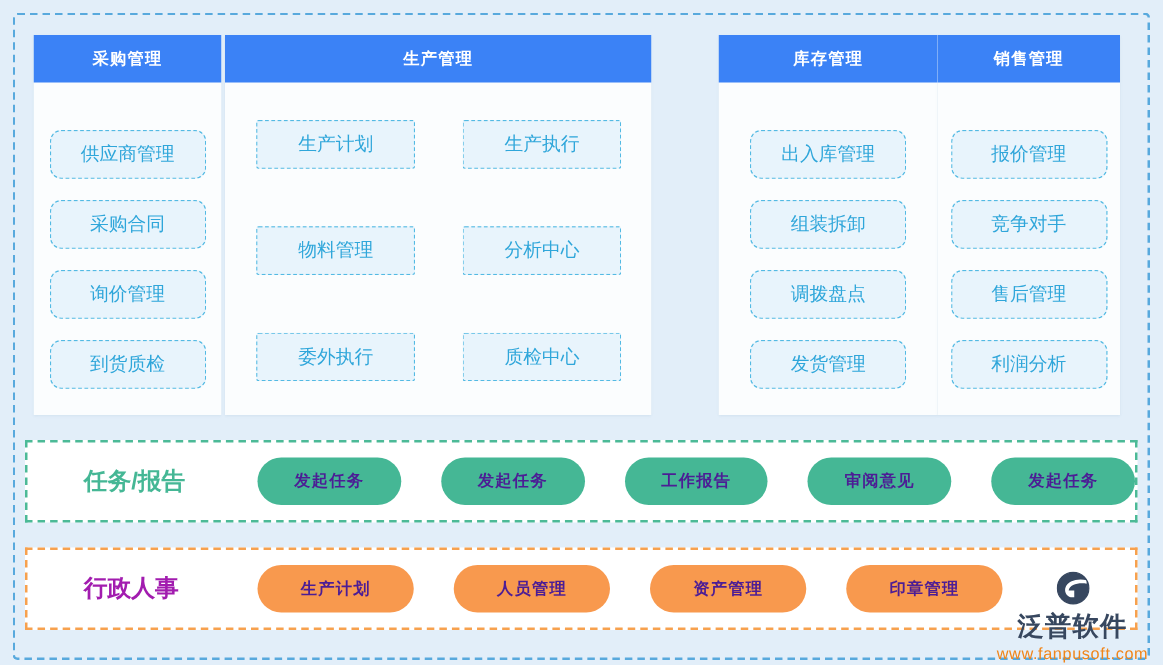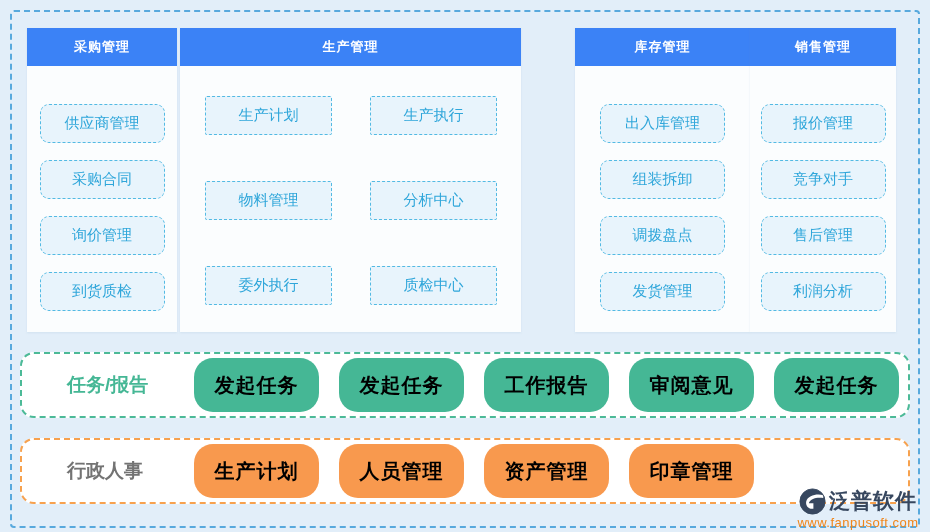--- a/index.html
+++ b/index.html
@@ -70,48 +70,48 @@
     width: 127px;
     border-radius: 2px;
   }
   
   .pill-row {
     position: absolute;
     left: 20px;
     width: 890px;
     height: 66px;
     background: #ffffff;
-    border-radius: 14px;
+    border-radius: 0;
     display: flex;
     align-items: center;
     padding-left: 45px;
-    gap: 20px;
+    gap: 32px;
   }
   .row-tasks {
     top: 352px;
     border: 2px dashed #4cba97;
   }
   .row-admin {
     top: 438px;
     border: 2px dashed #f7a14e;
   }
   .row-label {
     width: 107px;
     flex: none;
     font-size: 19px;
     font-weight: bold;
   }
   .row-tasks .row-label { color: #45b795; }
-  .row-admin .row-label { color: #737373; }
+  .row-admin .row-label { color: #a21caf; }
   .pill {
     width: 125px;
-    height: 54px;
+    height: 38px;
     border-radius: 19px;
-    color: #000000;
-    font-size: 20px;
+    color: #4c1d95;
+    font-size: 13px;
     font-weight: bold;
     display: flex;
     align-items: center;
     justify-content: center;
     cursor: pointer;
     letter-spacing: 1px;
   }
   .row-tasks .pill { background: #45b795; }
   .row-admin .pill { background: #f8994e; }
   
@@ -119,23 +119,24 @@
     position: absolute;
     right: 4px;
     bottom: 2px;
     width: 136px;
     text-align: center;
     cursor: pointer;
     z-index: 5;
   }
   .logo-top {
     display: flex;
-    align-items: flex-end;
+    align-items: center;
     justify-content: center;
     gap: 3px;
+    flex-direction: column;
   }
   .logo-mark { width: 27px; height: 27px; flex: none; }
   .logo-text {
     font-size: 21px;
     font-weight: bold;
     color: #37475f;
     letter-spacing: 1px;
     white-space: nowrap;
   }
   .logo-url {

